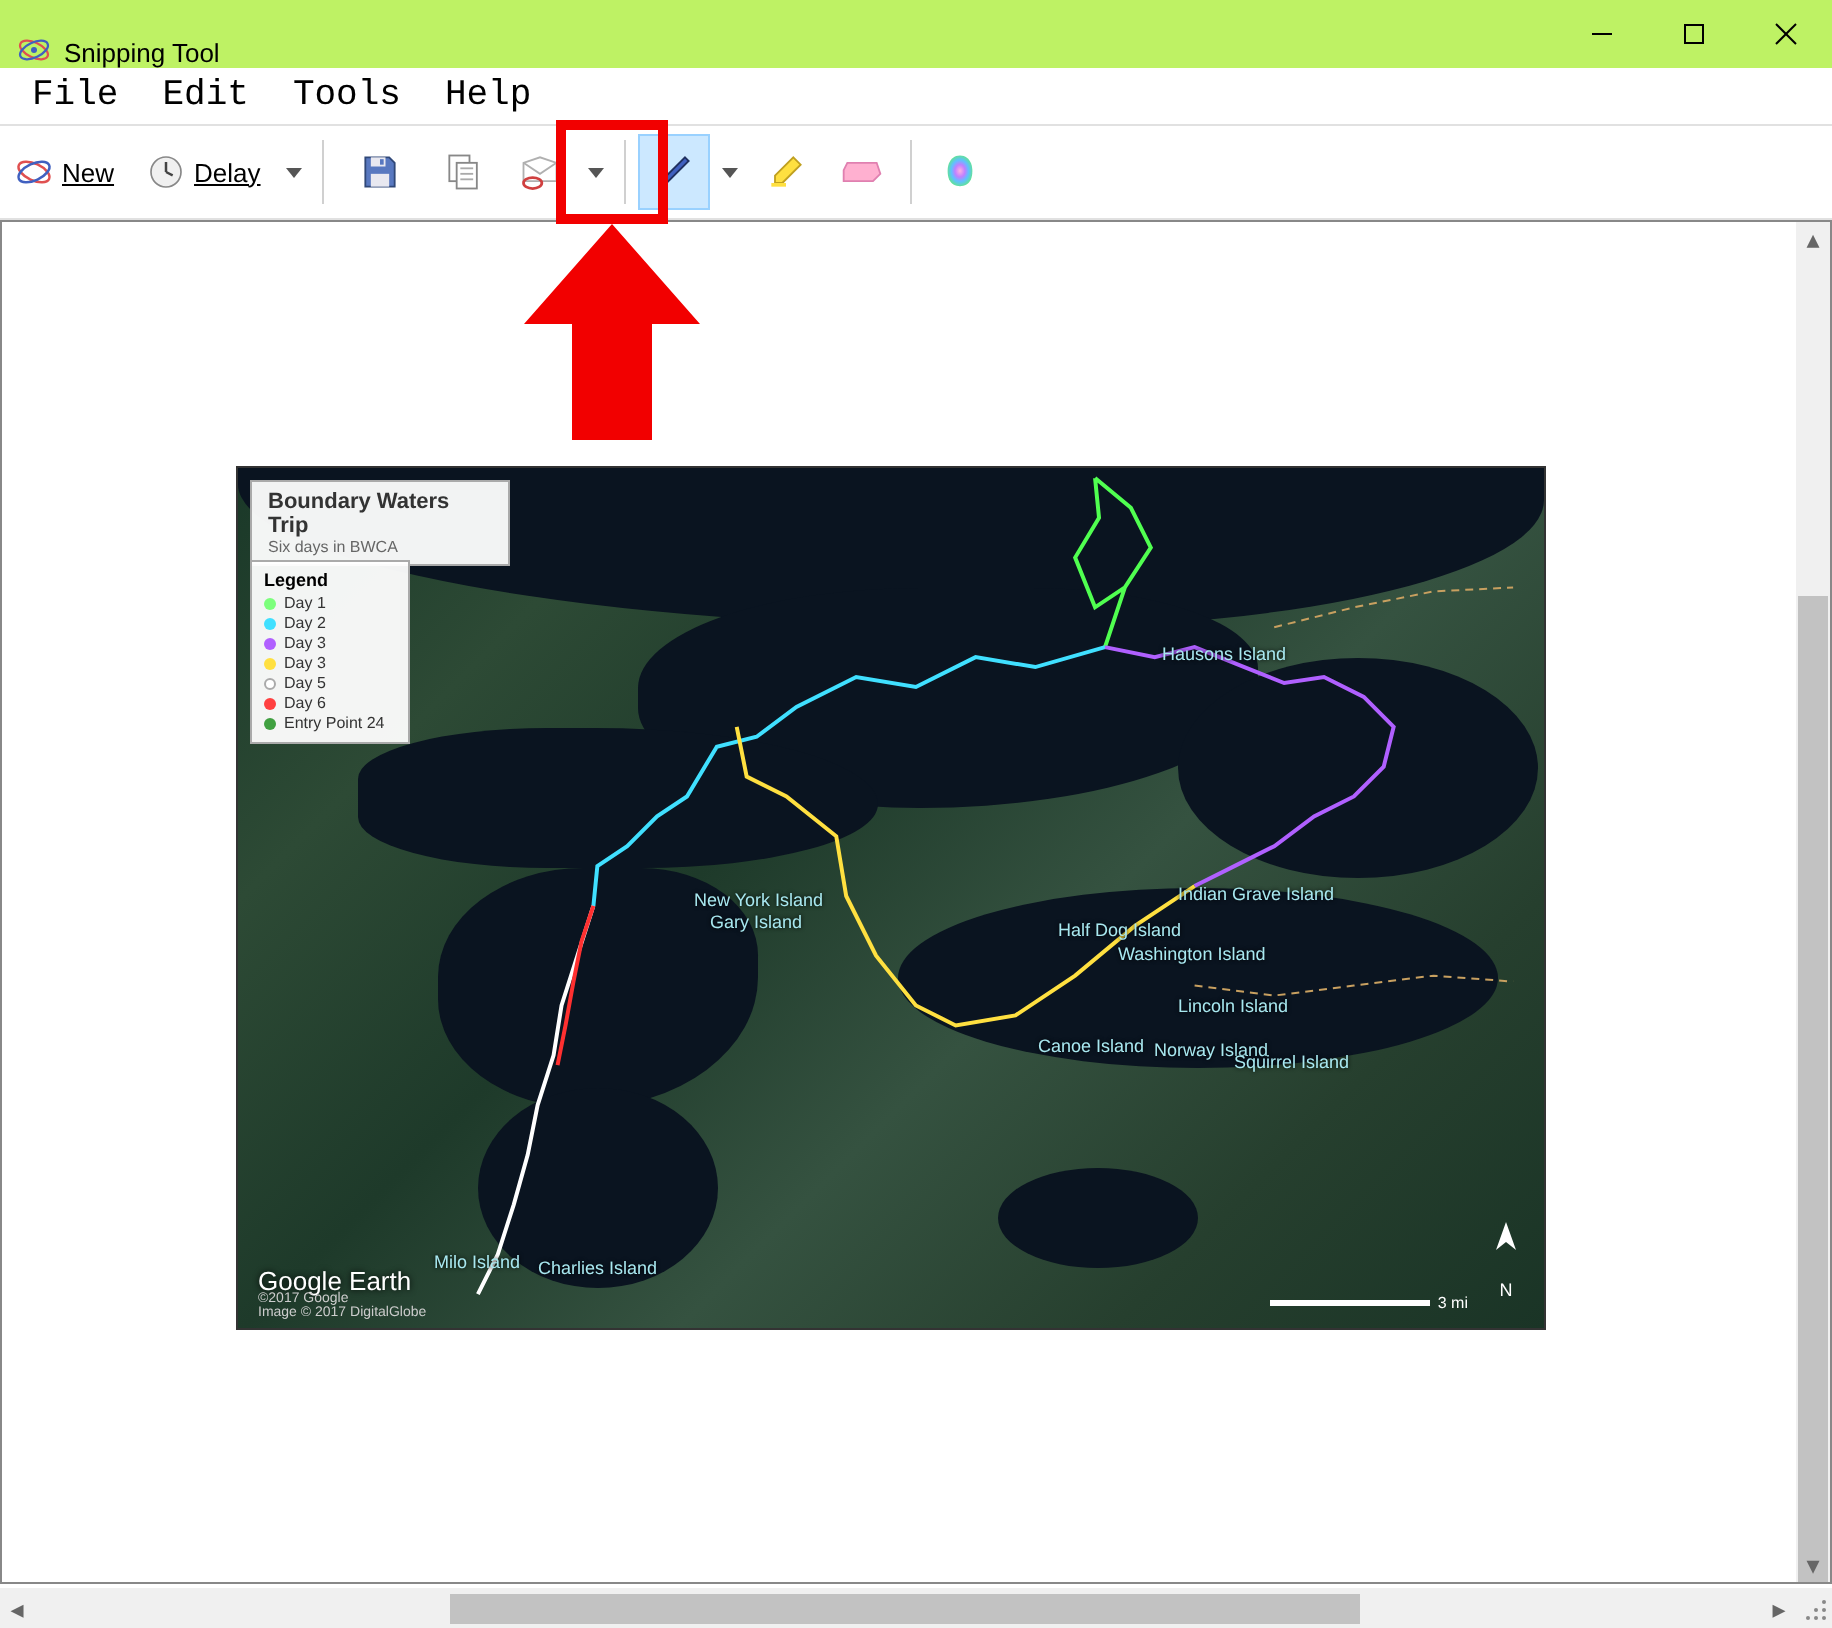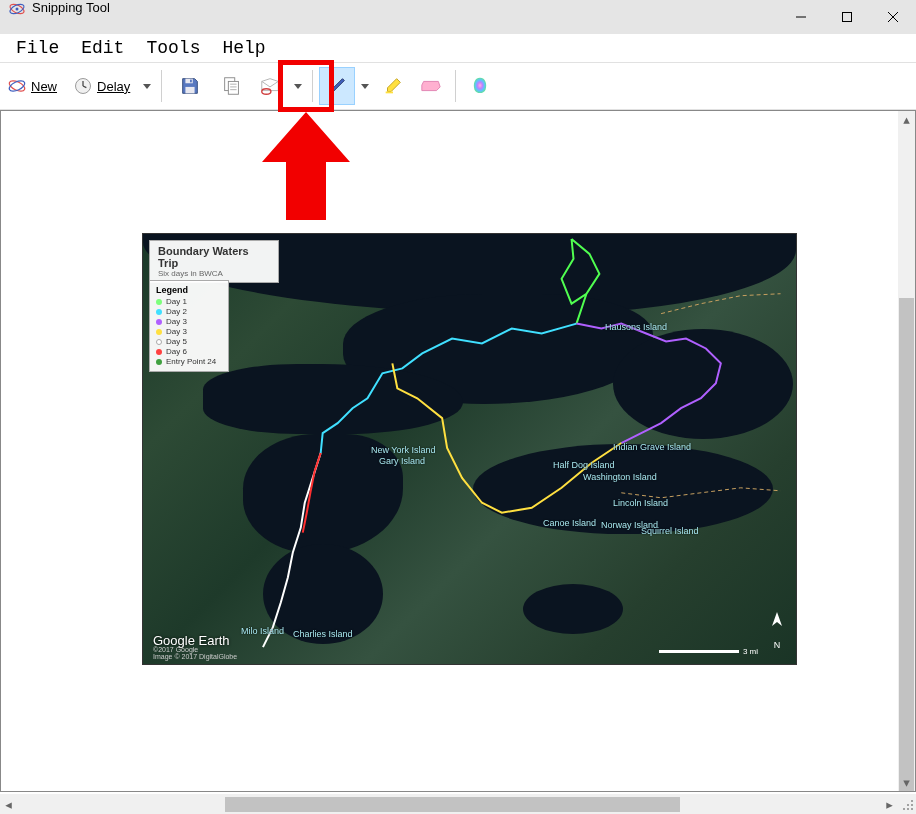--- a/index.html
+++ b/index.html
@@ -1,18 +1,18 @@
 <!DOCTYPE html>
 <html><head>
 <meta charset="utf-8">
 <style>
   * { box-sizing: border-box; margin: 0; padding: 0; }
   body { font-family: "Segoe UI", Tahoma, sans-serif; font-size: 13px; background: #fff; width: 916px; height: 814px; overflow: hidden; position: relative; }
   
-  .titlebar { height: 34px; display: flex; align-items: flex-start; padding-left: 8px; background: #e5e5e5; }
+  .titlebar { height: 34px; display: flex; align-items: flex-end; padding-left: 8px; background: #bef264; }
   .titlebar .app-icon { width: 18px; height: 18px; margin-right: 6px; }
   .titlebar .title { flex: 1; color: #000; font-size: 13px; }
   .titlebar .win-controls { display: flex; }
   .titlebar .win-btn { width: 46px; height: 34px; display: flex; align-items: center; justify-content: center; cursor: pointer; }
   .titlebar .win-btn svg { width: 12px; height: 12px; }
   
   .menubar { height: 28px; display: flex; align-items: center; padding: 0 6px; gap: 2px; background: #fff; }
   .menubar .menu-item { padding: 4px 10px; cursor: pointer; font-size: 18px; font-family: Liberation Mono, monospace; }
   
   .toolbar { height: 48px; display: flex; align-items: center; padding: 0 0; gap: 2px; border-top: 1px solid #e1e1e1; border-bottom: 1px solid #e1e1e1; background: #fff; }
@@ -32,21 +32,21 @@
   .vscroll .v-track { position:absolute; top:17px; bottom:17px; left:0; right:0;}
   .vscroll .v-thumb { position:absolute; top:170px; height:500px; left:1px; right:1px; background:#c2c2c2;}
   
   .hscroll { position:absolute; bottom:0; left:0; right:0; height:20px; background:#f0f0f0; display:flex; align-items:center;}
   .hscroll .h-left, .hscroll .h-right { width:17px; height:17px; display:flex; align-items:center; justify-content:center; color:#666; cursor:pointer;}
   .hscroll .h-track { flex:1; position:relative; height:17px;}
   .hscroll .h-thumb { position:absolute; left:208px; width:455px; top:1px; bottom:1px; background:#c2c2c2;}
   .hscroll .grip { width:18px; height:18px; display:flex; align-items:flex-end; justify-content:flex-end; padding:2px;}
   
   
-  .map { position: absolute; left: 117px; top: 122px; width: 655px; height: 432px; background: linear-gradient(135deg, #1a3828 0%, #2d4a35 20%, #1e3a2a 40%, #355240 60%, #263f2e 80%, #1a3426 100%); overflow:hidden; border:1px solid #333;margin-left:24px; }
+  .map { position: absolute; left: 117px; top: 122px; width: 655px; height: 432px; background: linear-gradient(135deg, #1a3828 0%, #2d4a35 20%, #1e3a2a 40%, #355240 60%, #263f2e 80%, #1a3426 100%); overflow:hidden; border:1px solid #333; }
   .water { position:absolute; background: #0a1420; }
   .map-title-box { position:absolute; top:6px; left:6px; background: rgba(255,255,255,0.95); border:1px solid #aaa; padding:4px 8px; width:130px;}
   .map-title-box .mt { font-weight:bold; font-size: 11px; color:#333;}
   .map-title-box .ms { font-size: 8px; color:#666;}
   .legend-box { position:absolute; top:46px; left:6px; background: rgba(255,255,255,0.95); border:1px solid #aaa; padding:4px 6px; width:80px;}
   .legend-box .lt { font-weight:bold; font-size:9px; margin-bottom:2px;}
   .legend-box .li { font-size:8px; color:#333; display:flex; align-items:center; gap:4px; margin:1px 0;}
   .legend-box .dot { width:6px; height:6px; border-radius:50%; display:inline-block;}
   .map-label { position:absolute; color:#a8e8f0; font-size:9px; text-shadow: 0 0 2px #000;}
   .ge-logo { position:absolute; bottom:16px; left:10px; color:#fff; font-size:13px; font-weight:400; text-shadow:0 0 3px #000;}

